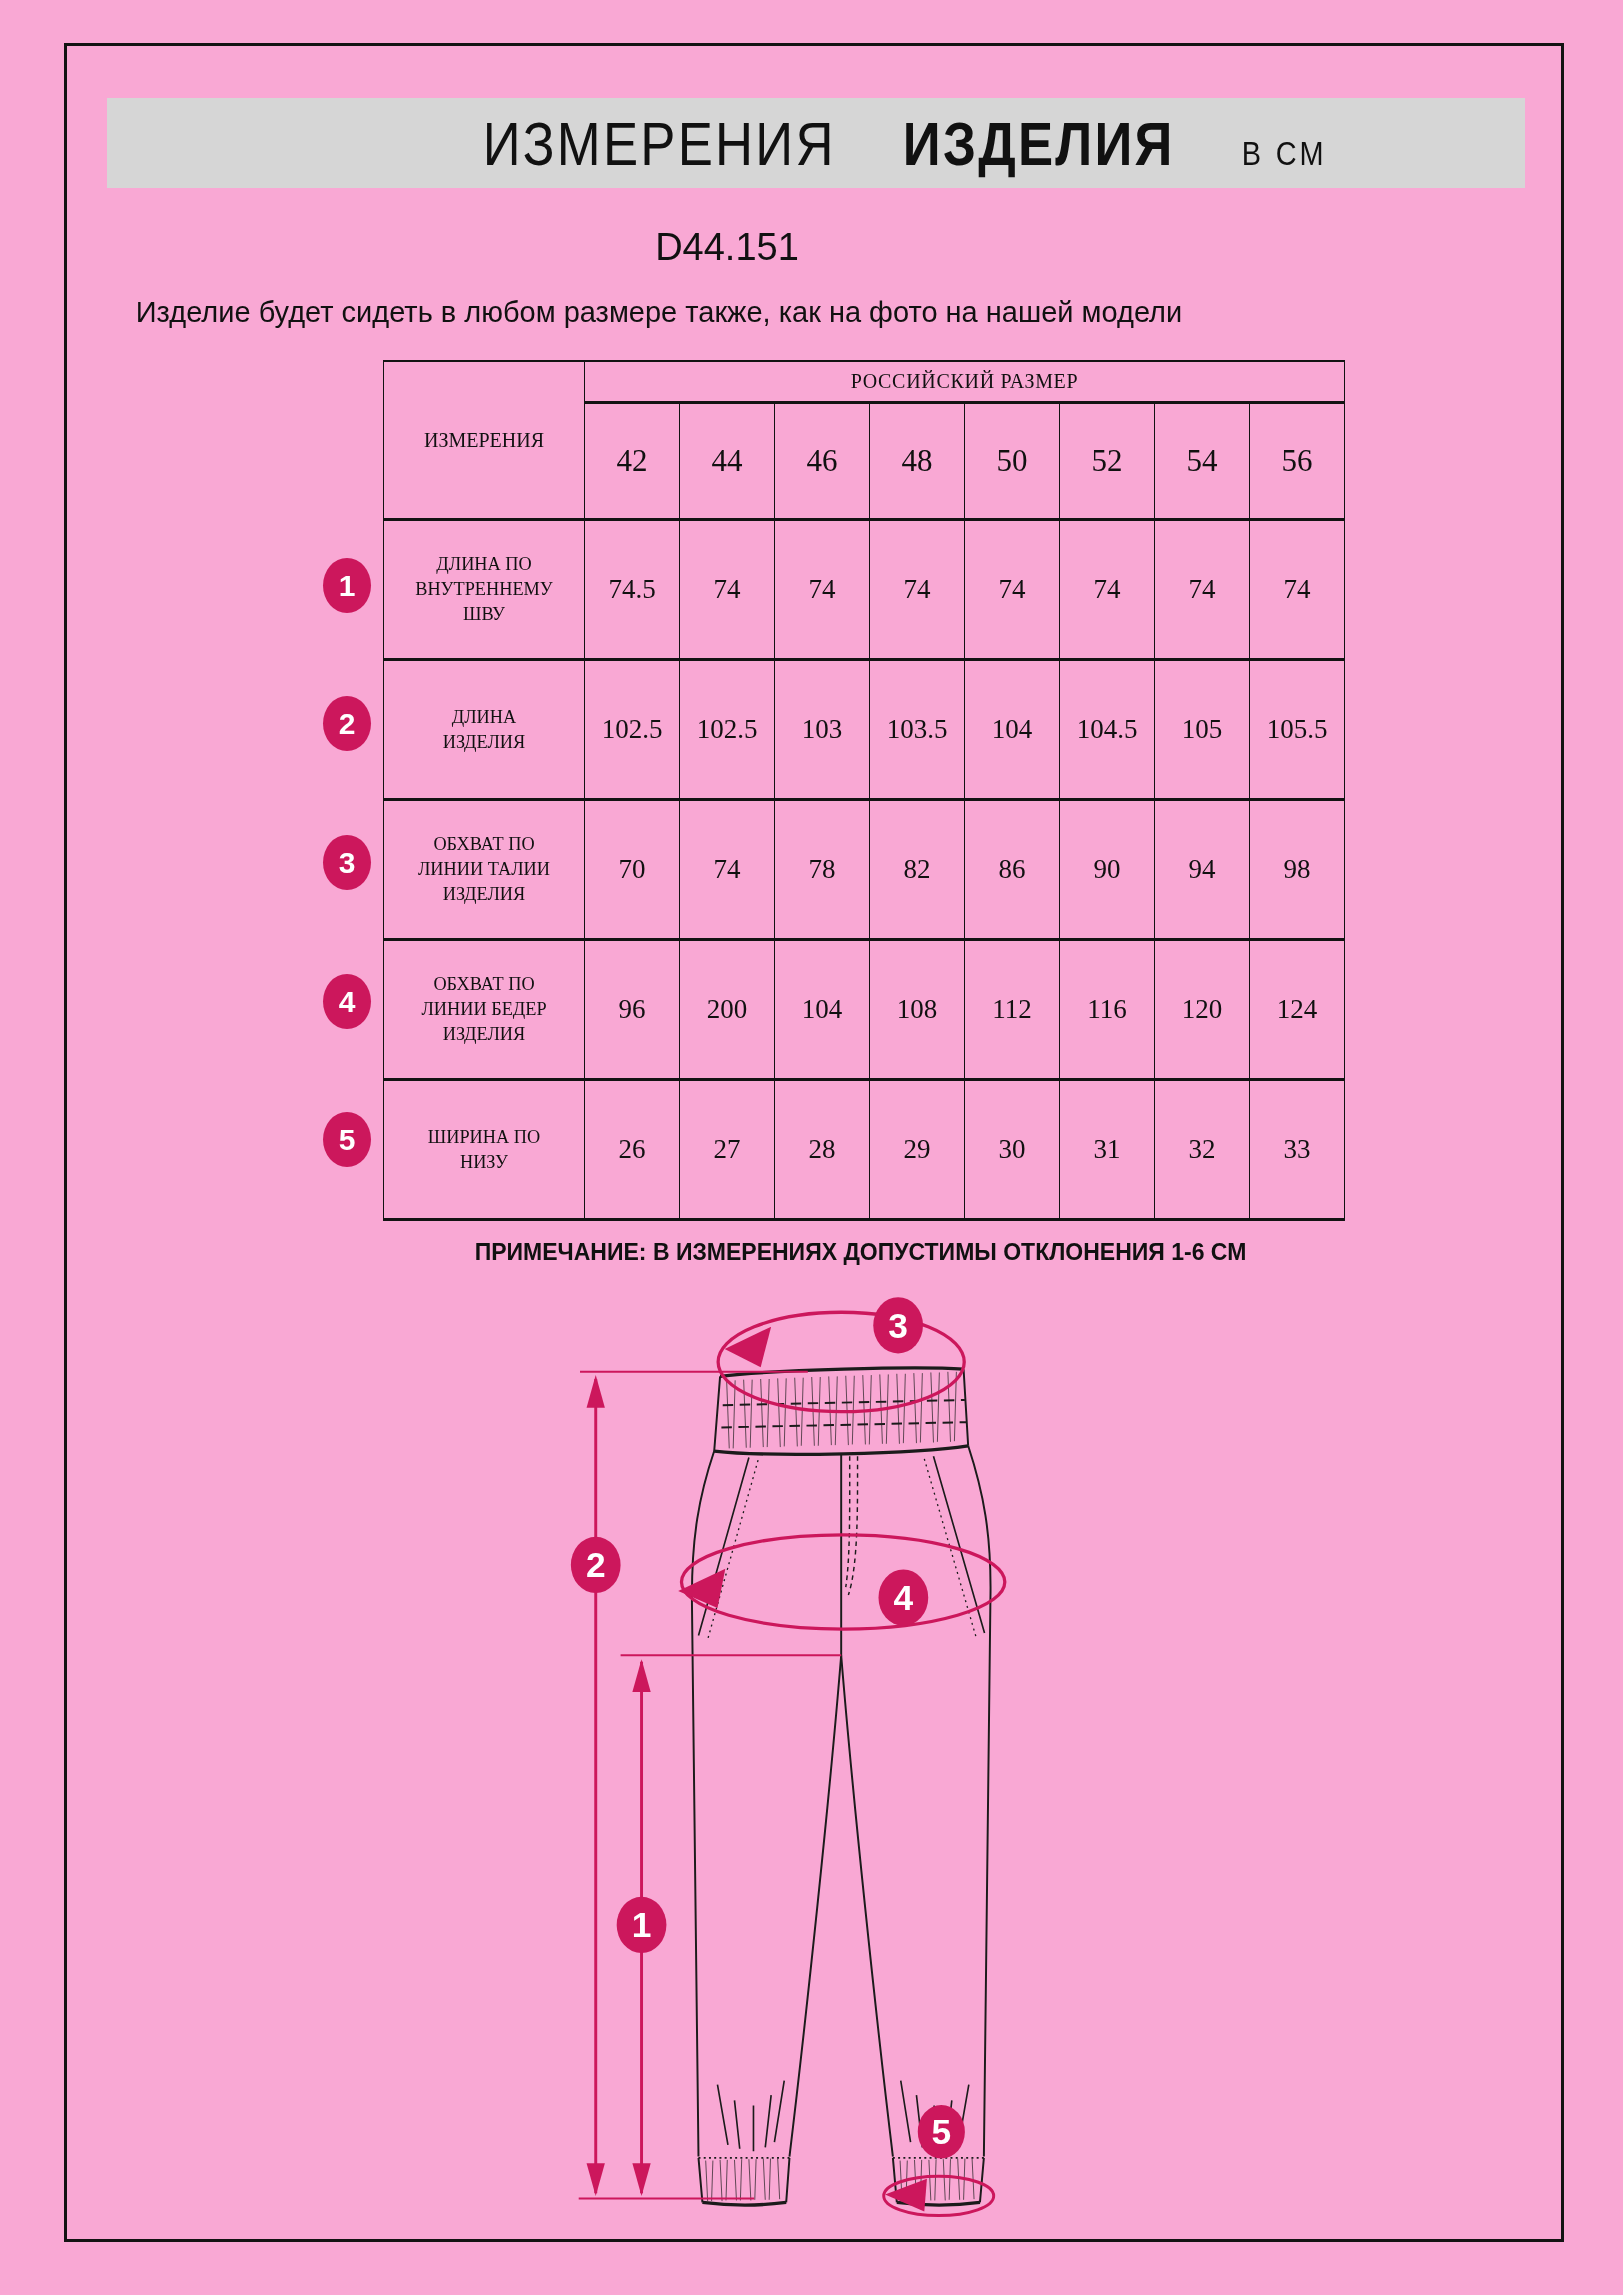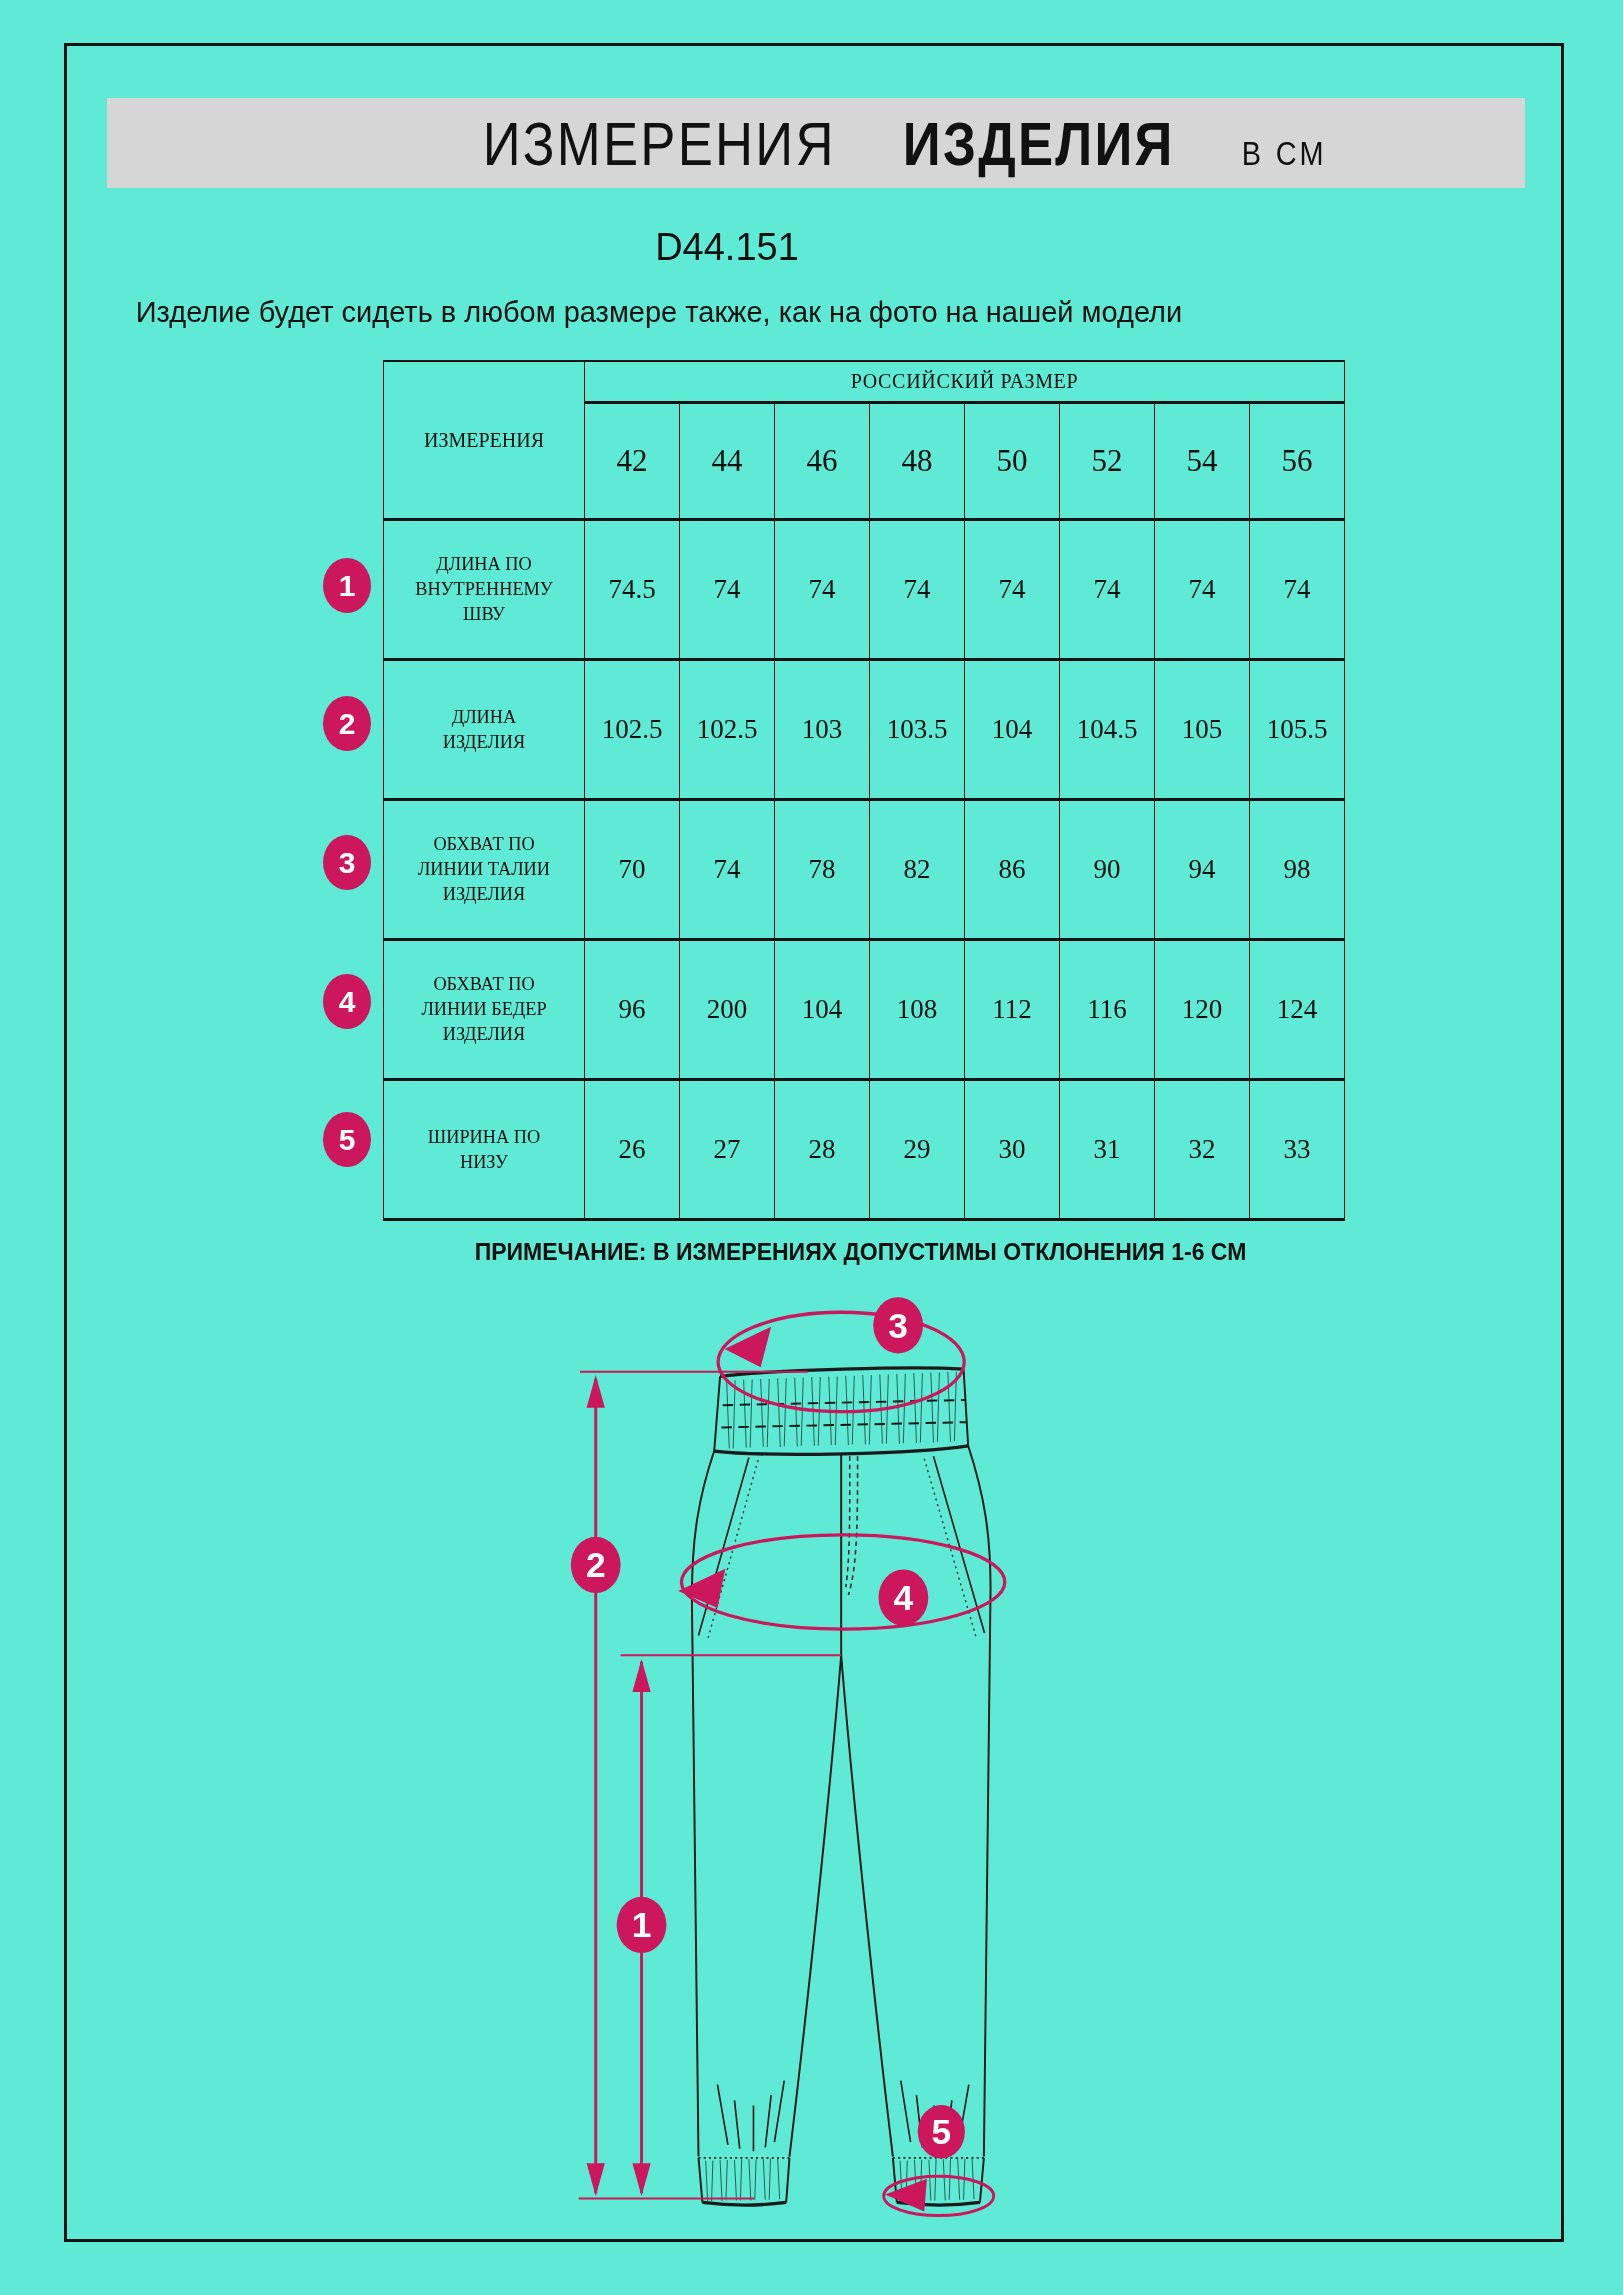--- a/index.html
+++ b/index.html
@@ -1,16 +1,16 @@
 <!DOCTYPE html>
 <html style="font-size:10.5px"><head>
 <meta charset="utf-8">
 <style>
   html,body{margin:0;padding:0;background:#fff;}
-  .page{position:relative;width:1623px;height:2295px;background:#5eead4;
+  .page{position:relative;width:1623px;height:2295px;background:#f9a8d4;
         font-family:"Liberation Sans",sans-serif;color:#111;overflow:hidden;}
   .page-border{position:absolute;left:64px;top:43px;width:1500px;height:2199px;
         border:3.3px solid #131313;box-sizing:border-box;}
   .title-band{position:absolute;left:107px;top:98px;width:1418px;height:90px;
         background:#d6d6d6;display:flex;align-items:center;justify-content:center;}
   .title-inner{display:flex;align-items:baseline;gap:79px;
         transform:scaleX(.85) translateX(105px);white-space:nowrap;}
   .title-w1{font-size:62px;font-weight:400;letter-spacing:2.6px;}
   .title-w2{font-size:62px;font-weight:700;letter-spacing:2.6px;}
   .title-unit{font-size:34px;font-weight:400;letter-spacing:3.9px;}

